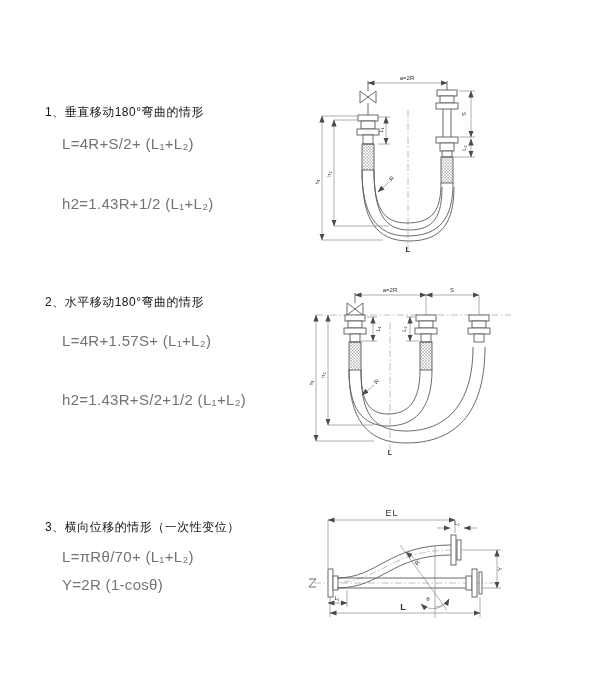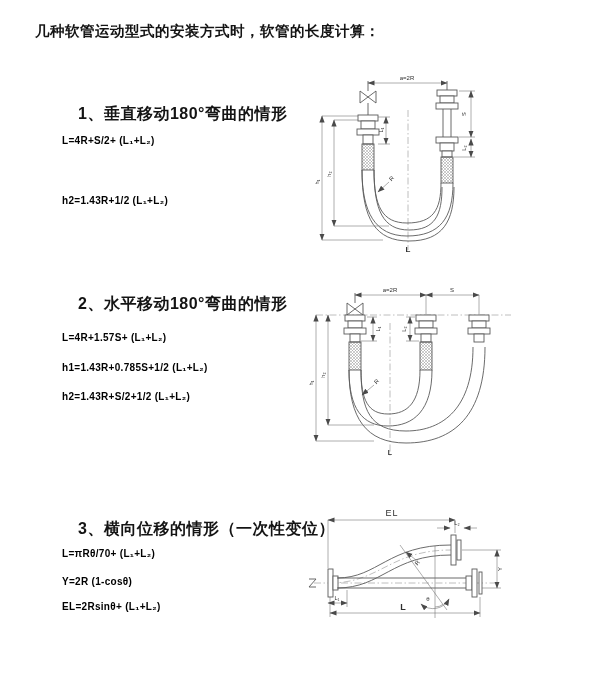--- a/index.html
+++ b/index.html
@@ -1,51 +1,48 @@
 <!DOCTYPE html>
 <html><head>
 <meta charset="utf-8">
 <style>
   html,body{margin:0;padding:0;background:#e8e8e8;}
   .page{position:relative;width:600px;height:675px;background:#ffffff;overflow:hidden;
         font-family:"Liberation Sans","DejaVu Sans",sans-serif;color:#141414;}
   .line{position:absolute;white-space:nowrap;}
   .title{font-size:14.5px;font-weight:600;letter-spacing:0.5px;}
-  .heading{font-size:16px;font-weight:700;letter-spacing:0.5px;margin-left:33px;}
-  .formula{font-size:10px;font-weight:700;letter-spacing:0.3px;color:#000000;}
+  .heading{font-size:12px;font-weight:400;letter-spacing:0.5px;}
+  .formula{font-size:15px;font-weight:400;letter-spacing:0.3px;color:#737373;}
   svg.diagram{position:absolute;overflow:visible;}
   svg text{font-family:"Liberation Sans","DejaVu Sans",sans-serif;fill:#2f2f2f;}
   .ln{stroke:#5a5a5a;stroke-width:0.9;fill:none;}
   .thin{stroke:#6a6a6a;stroke-width:0.55;fill:none;}
   .cl{stroke:#8a8a8a;stroke-width:0.55;fill:none;stroke-dasharray:7 2.5 1.5 2.5;}
   .fit{fill:#ffffff;stroke:#5a5a5a;stroke-width:0.9;}
   .braid{fill:url(#braidp);stroke:#5a5a5a;stroke-width:0.9;}
   .dt{font-size:6px;}
   .dt2{font-size:5.6px;}
 </style>
 </head>
 <body>
 
 <div class="page">
 
-  <div class="line title" style="left:35px;top:22px">几种软管运动型式的安装方式时，软管的长度计算：</div>
 
   <div class="line heading" style="left:45px;top:104px">1、垂直移动180°弯曲的情形</div>
   <div class="line formula" style="left:62px;top:135px">L=4R+S/2+ (L₁+L₂)</div>
   <div class="line formula" style="left:62px;top:195px">h2=1.43R+1/2 (L₁+L₂)</div>
 
   <div class="line heading" style="left:45px;top:294px">2、水平移动180°弯曲的情形</div>
   <div class="line formula" style="left:62px;top:332px">L=4R+1.57S+ (L₁+L₂)</div>
-  <div class="line formula" style="left:62px;top:362px">h1=1.43R+0.785S+1/2 (L₁+L₂)</div>
   <div class="line formula" style="left:62px;top:391px">h2=1.43R+S/2+1/2 (L₁+L₂)</div>
 
   <div class="line heading" style="left:45px;top:519px">3、横向位移的情形（一次性变位）</div>
   <div class="line formula" style="left:62px;top:548px">L=πRθ/70+ (L₁+L₂)</div>
   <div class="line formula" style="left:62px;top:576px">Y=2R (1-cosθ)</div>
-  <div class="line formula" style="left:62px;top:601px">EL=2Rsinθ+ (L₁+L₂)</div>
 
   <svg class="diagram" style="left:313px;top:70px" width="215" height="188" viewBox="0 0 215 188" role="img">
     <defs>
       <pattern id="braidp" width="3" height="3" patternUnits="userSpaceOnUse">
         <path d="M0,3 L3,0 M0,0 L3,3" stroke="#8d8d8d" stroke-width="0.45" fill="none"></path>
       </pattern>
       <marker id="mA" markerWidth="8" markerHeight="7" refX="6.5" refY="2.6" orient="auto-start-reverse" markerUnits="userSpaceOnUse">
         <path d="M0,0 L7,2.6 L0,5.2 Z" fill="#4a4a4a"></path>
       </marker>
     </defs>

